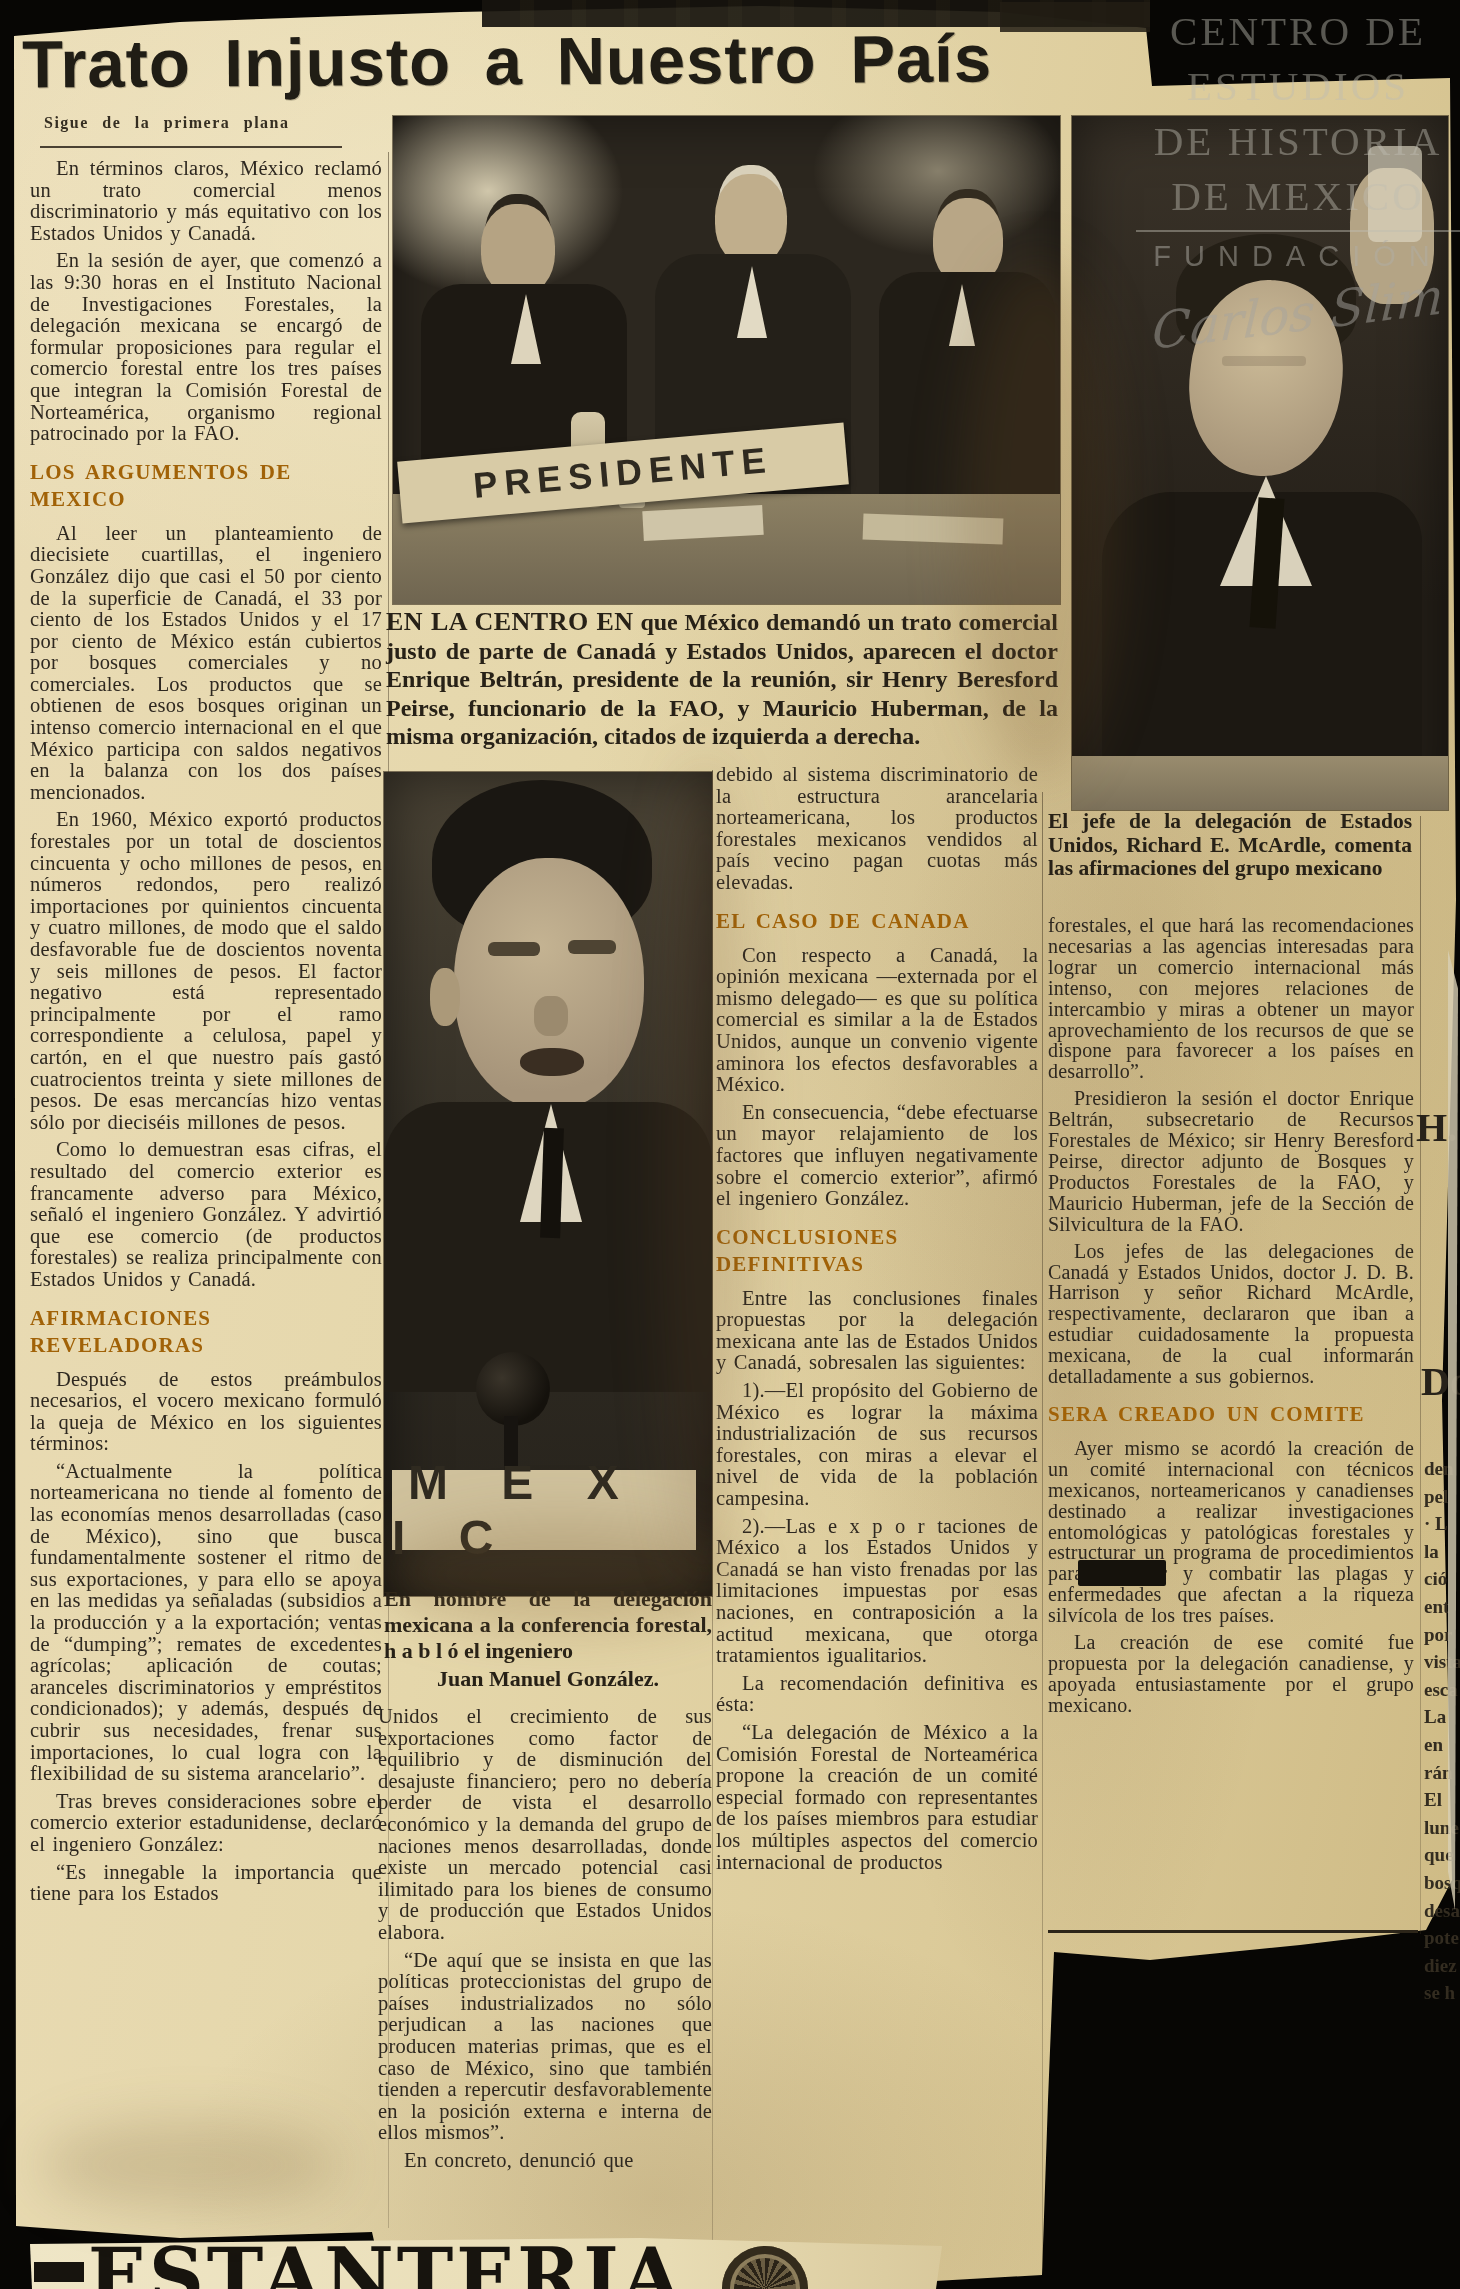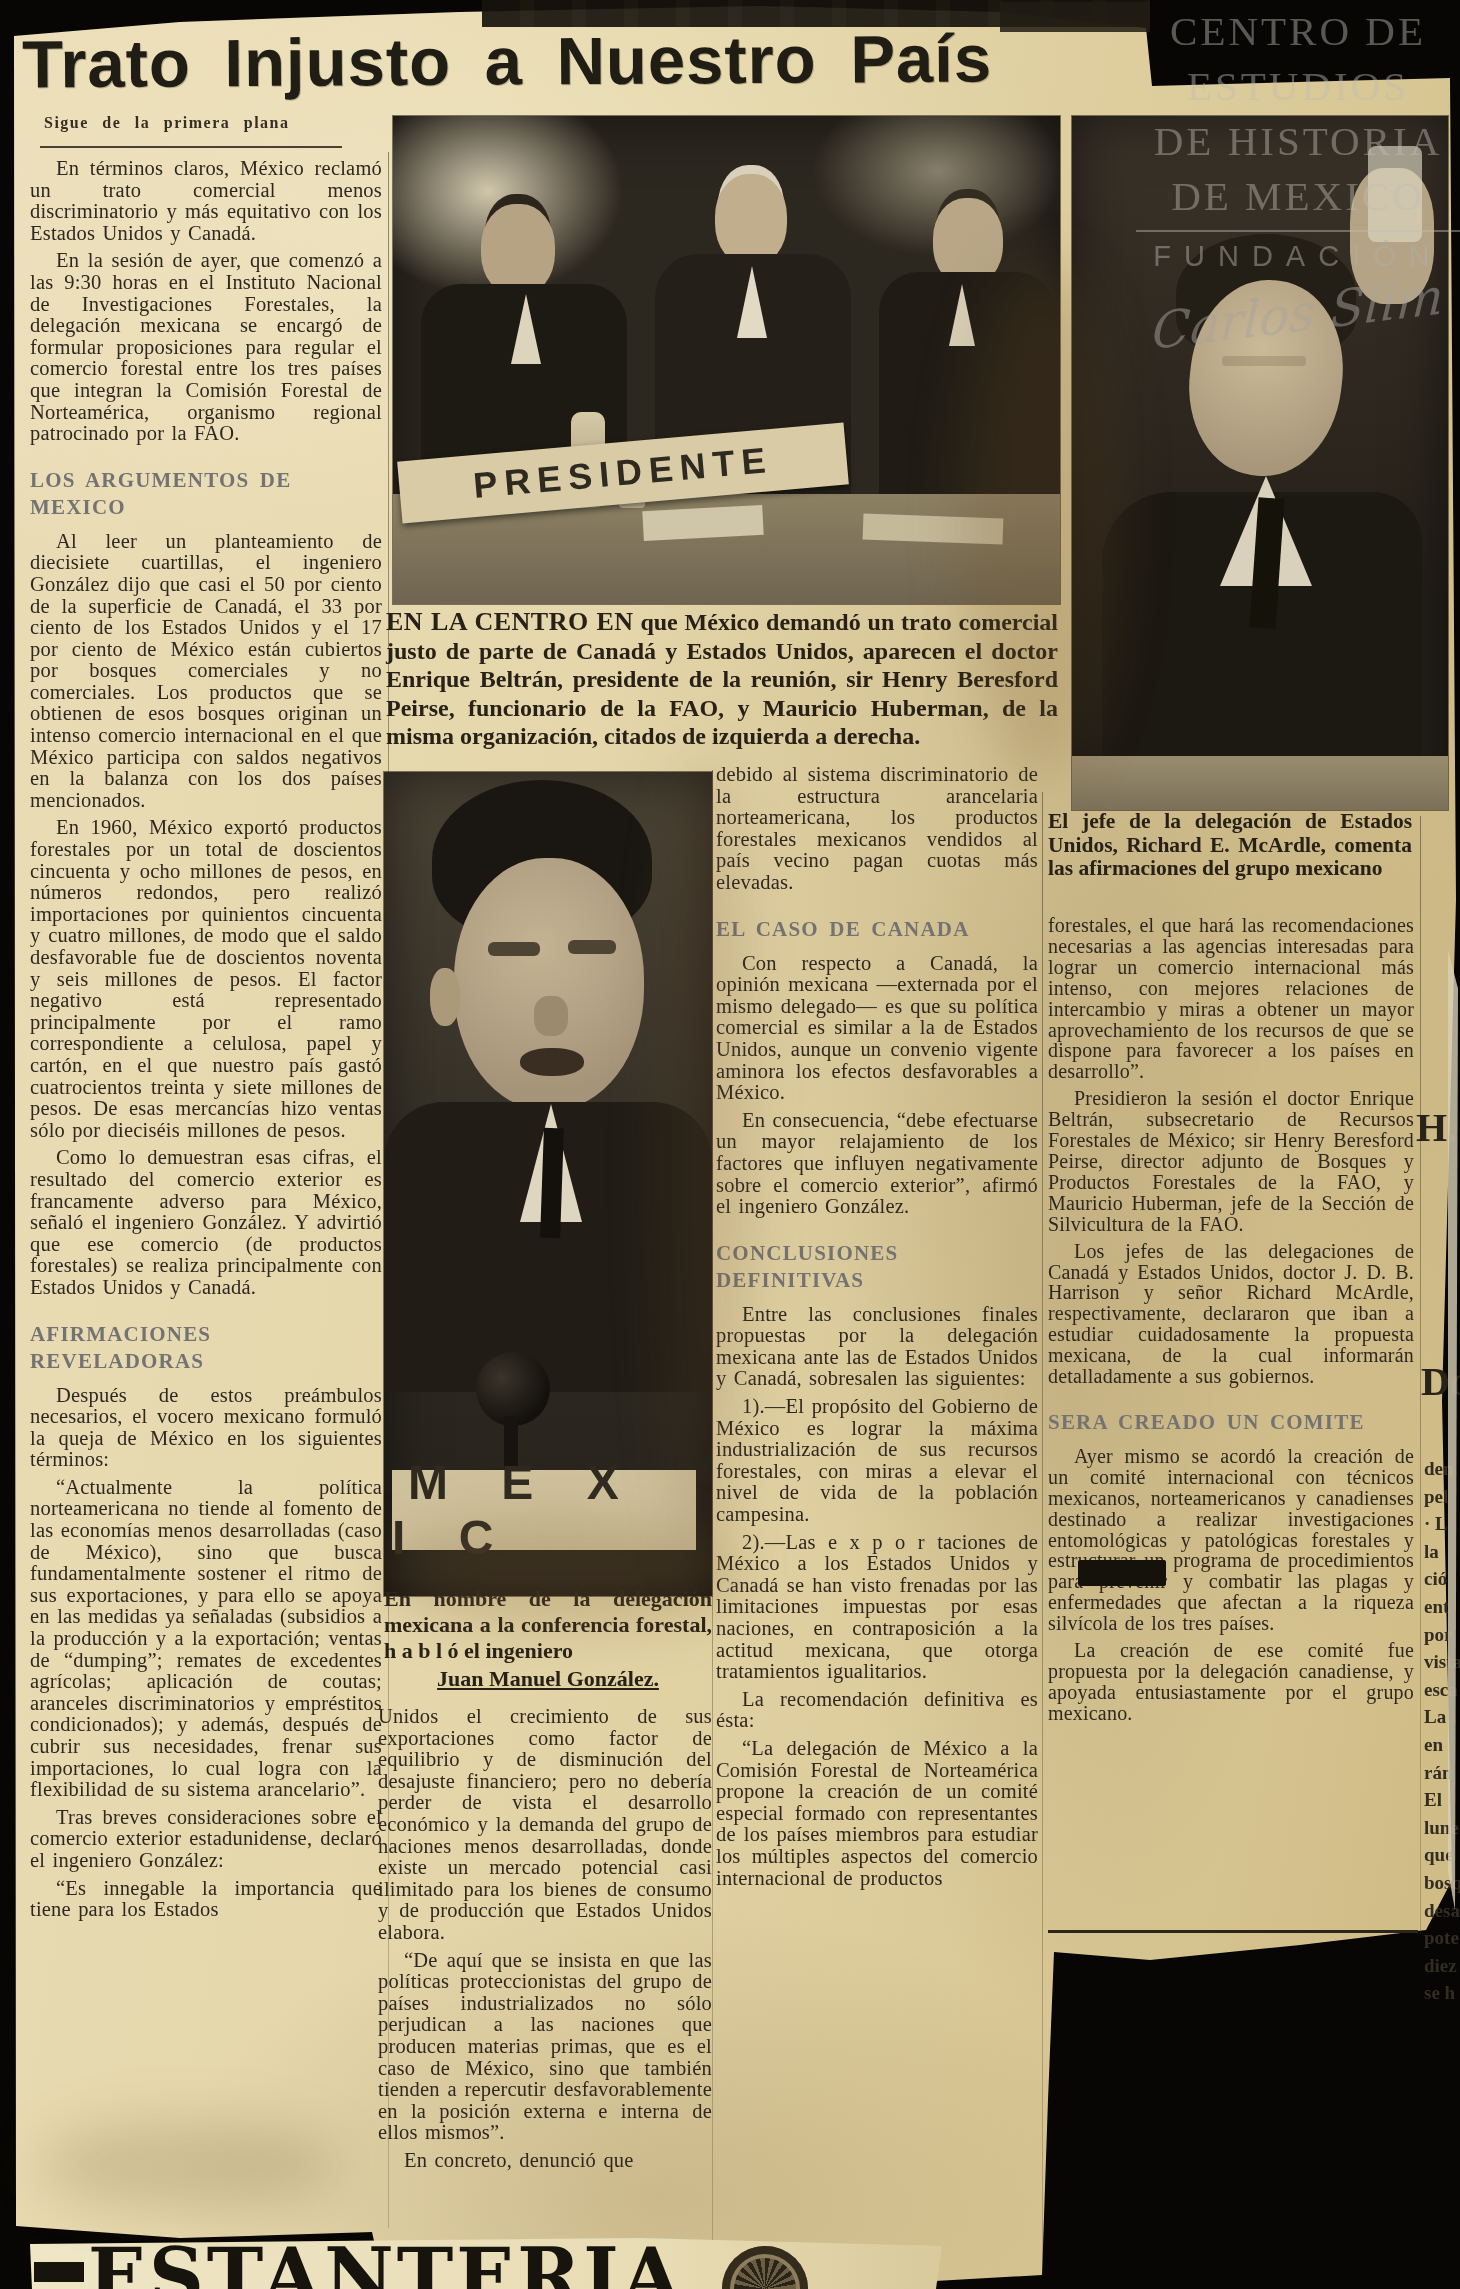--- a/index.html
+++ b/index.html
@@ -30,35 +30,35 @@
     letter-spacing:1px;word-spacing:14px;color:#201d15;transform:rotate(-.35deg);
     white-space:nowrap;text-shadow:1px 1px 0 rgba(40,30,15,.25);}
   .kicker{position:absolute;left:44px;top:114px;font-weight:700;font-size:16px;
     letter-spacing:1.5px;word-spacing:8px;color:#352e22;}
   .krule{position:absolute;left:40px;top:146px;width:302px;height:2px;background:#4a4132;}
 
   
   .col{position:absolute;overflow:hidden;text-align:justify;}
   .colp{margin:0 0 6px 0;font-size:20.5px;line-height:21.6px;text-indent:26px;
     letter-spacing:.2px;word-spacing:2px;}
-  .colhead{margin:22px 0 10px 0;font-size:21px;line-height:27px;font-weight:700;
-    letter-spacing:1.2px;word-spacing:4px;text-align:left;text-indent:0;color:#737373;}
+  .colhead{margin:14px 0 10px 0;font-size:21px;line-height:27px;font-weight:700;
+    letter-spacing:1.2px;word-spacing:4px;text-align:left;text-indent:0;color:#a16207;}
   .leftcol{left:30px;top:158px;width:352px;height:2068px;}
   .centercol{left:378px;top:1706px;width:334px;height:578px;}
   .midcol{left:716px;top:764px;width:322px;height:1518px;}
   .rightcol{left:1048px;top:915px;width:366px;height:1012px;}
   .rightcol .colp{font-size:20px;line-height:20.9px;}
 
   
   .cap1{position:absolute;left:386px;top:608px;width:672px;text-align:justify;
     font-weight:700;font-size:24px;line-height:28.5px;color:#272117;}
   .cap1 .lead{font-size:26px;letter-spacing:.5px;}
   .cap2{position:absolute;left:384px;top:1586px;width:328px;text-align:justify;
     font-weight:700;font-size:22px;line-height:26px;color:#27211 7;color:#272117;}
-  .cap2-name{text-align:center;font-weight:700;font-size:22px;margin-top:2px;text-decoration:underline;}
+  .cap2-name{text-align:center;font-weight:700;font-size:22px;margin-top:2px;}
   .cap3{position:absolute;left:1048px;top:810px;width:364px;text-align:justify;
     font-weight:700;font-size:21.5px;line-height:23.5px;color:#272117;}
 
   
   .vr{position:absolute;width:1px;background:linear-gradient(rgba(70,58,38,.55),rgba(70,58,38,.25));}
   .hr{position:absolute;height:3px;background:#2c2519;}
 
   
   .photo{position:absolute;overflow:hidden;background:#2c271f;
     box-shadow:0 0 0 1px rgba(50,40,25,.6), inset 0 0 60px rgba(0,0,0,.55);}

